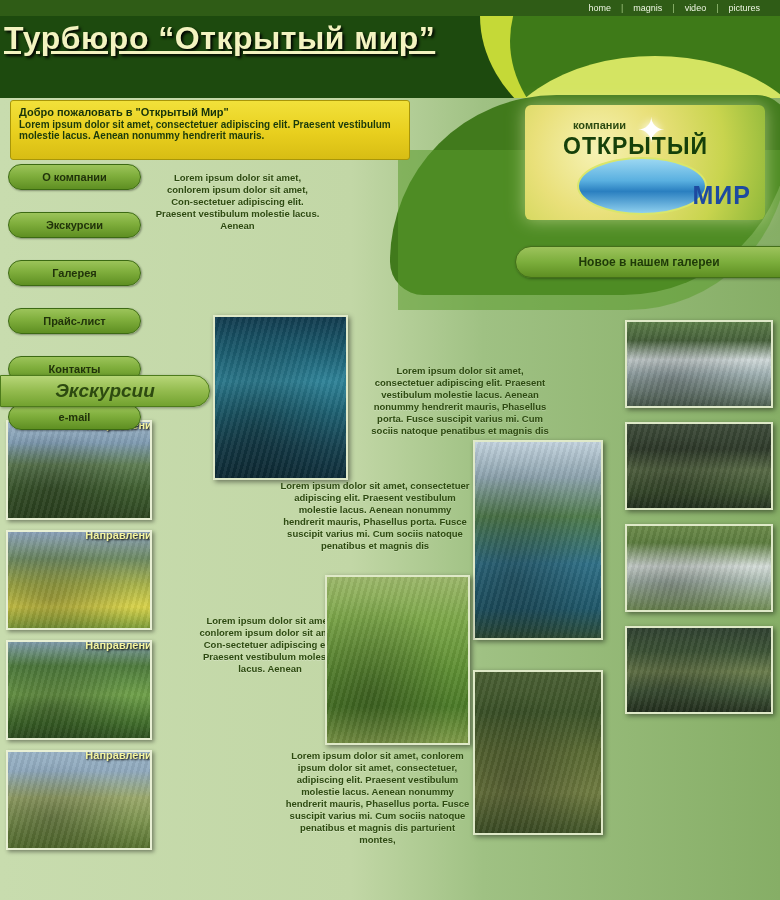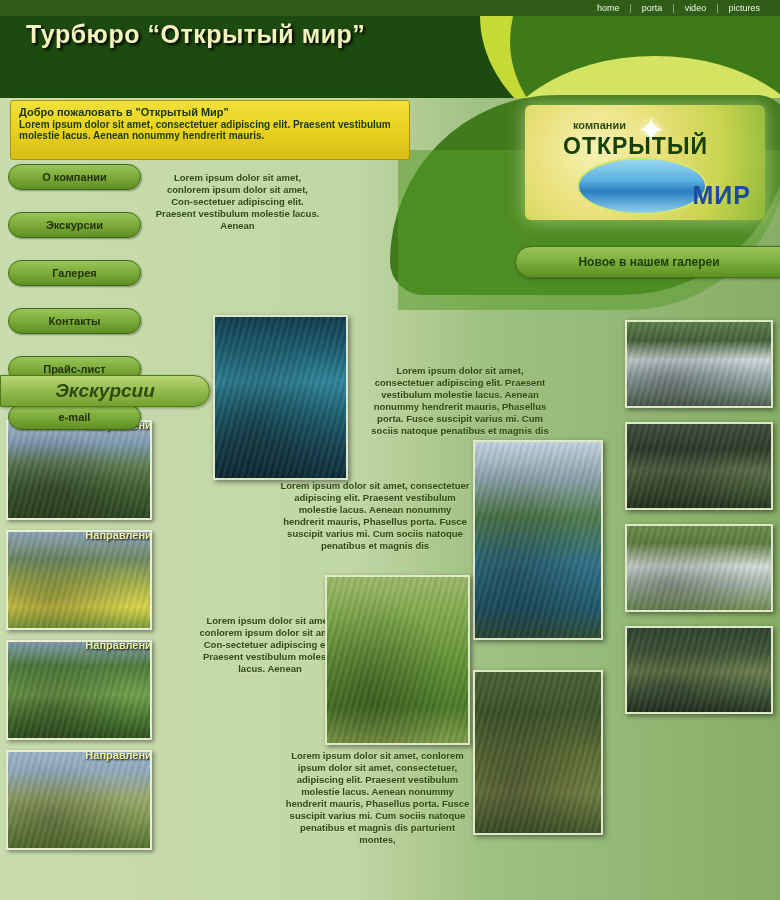--- a/index.html
+++ b/index.html
@@ -55,26 +55,27 @@
     background: #3e7a18;
   }
   .header .swoosh3 {
     position: absolute; right: -40px; top: 40px;
     width: 330px; height: 220px;
     border-radius: 50%;
     background: #e4ef6a;
     opacity: .9;
   }
   .site-title {
-    position: absolute; left: 26px; top: 20px;
-    font-size: 25px; font-weight: bold;
+    position: absolute; left: 4px; top: 20px;
+    font-size: 32px; font-weight: bold;
     color: #f3f3c0;
     text-shadow: 2px 2px 3px #000;
     letter-spacing: .5px;
     z-index: 5;
+    text-decoration: underline;
   }
 
   
   .welcome {
     position: absolute; left: 10px; top: 100px;
     width: 400px; height: 60px;
     background: linear-gradient(to bottom, #f2e13a 0%, #e8cf1e 55%, #d8bd14 100%);
     border: 1px solid #a89609;
     border-radius: 3px;
     padding: 5px 8px;
@@ -240,21 +241,21 @@
   .right-col .framed { margin-bottom: 14px; }
 </style>
 </head>
 <body>
 
 <div id="page">
 
   <div class="topnav">
     <a href="#">home</a>
     <span class="sep">|</span>
-    <a href="#">porta</a>
+    <a href="#">magnis</a>
     <span class="sep">|</span>
     <a href="#">video</a>
     <span class="sep">|</span>
     <a href="#">pictures</a>
   </div>
 
   <div class="header">
     <div class="swoosh1"></div>
     <div class="swoosh2"></div>
     <div class="swoosh3"></div>
@@ -274,22 +275,22 @@
     <div class="star">✦</div>
     <div class="lbl-small">компании</div>
     <div class="lbl-big">ОТКРЫТЫЙ</div>
     <div class="lbl-mir">МИР</div>
   </div>
 
   <div class="menu">
     <div class="menu-btn">О компании</div>
     <div class="menu-btn">Экскурсии</div>
     <div class="menu-btn">Галерея</div>
+    <div class="menu-btn">Прайс-лист</div>
     <div class="menu-btn">Контакты</div>
-    <div class="menu-btn">Прайс-лист</div>
     <div class="menu-btn">e-mail</div>
   </div>
 
   <div style="position:absolute; left:155px; top:172px; width:165px; z-index:6;" class="ctext">Lorem ipsum dolor sit amet, conlorem ipsum dolor sit amet, Con-sectetuer adipiscing elit. Praesent vestibulum molestie lacus. Aenean</div>
 
   <div class="section-tab">
     <span>Экскурсии</span>
   </div>
 
   <div class="gallery-tab">

